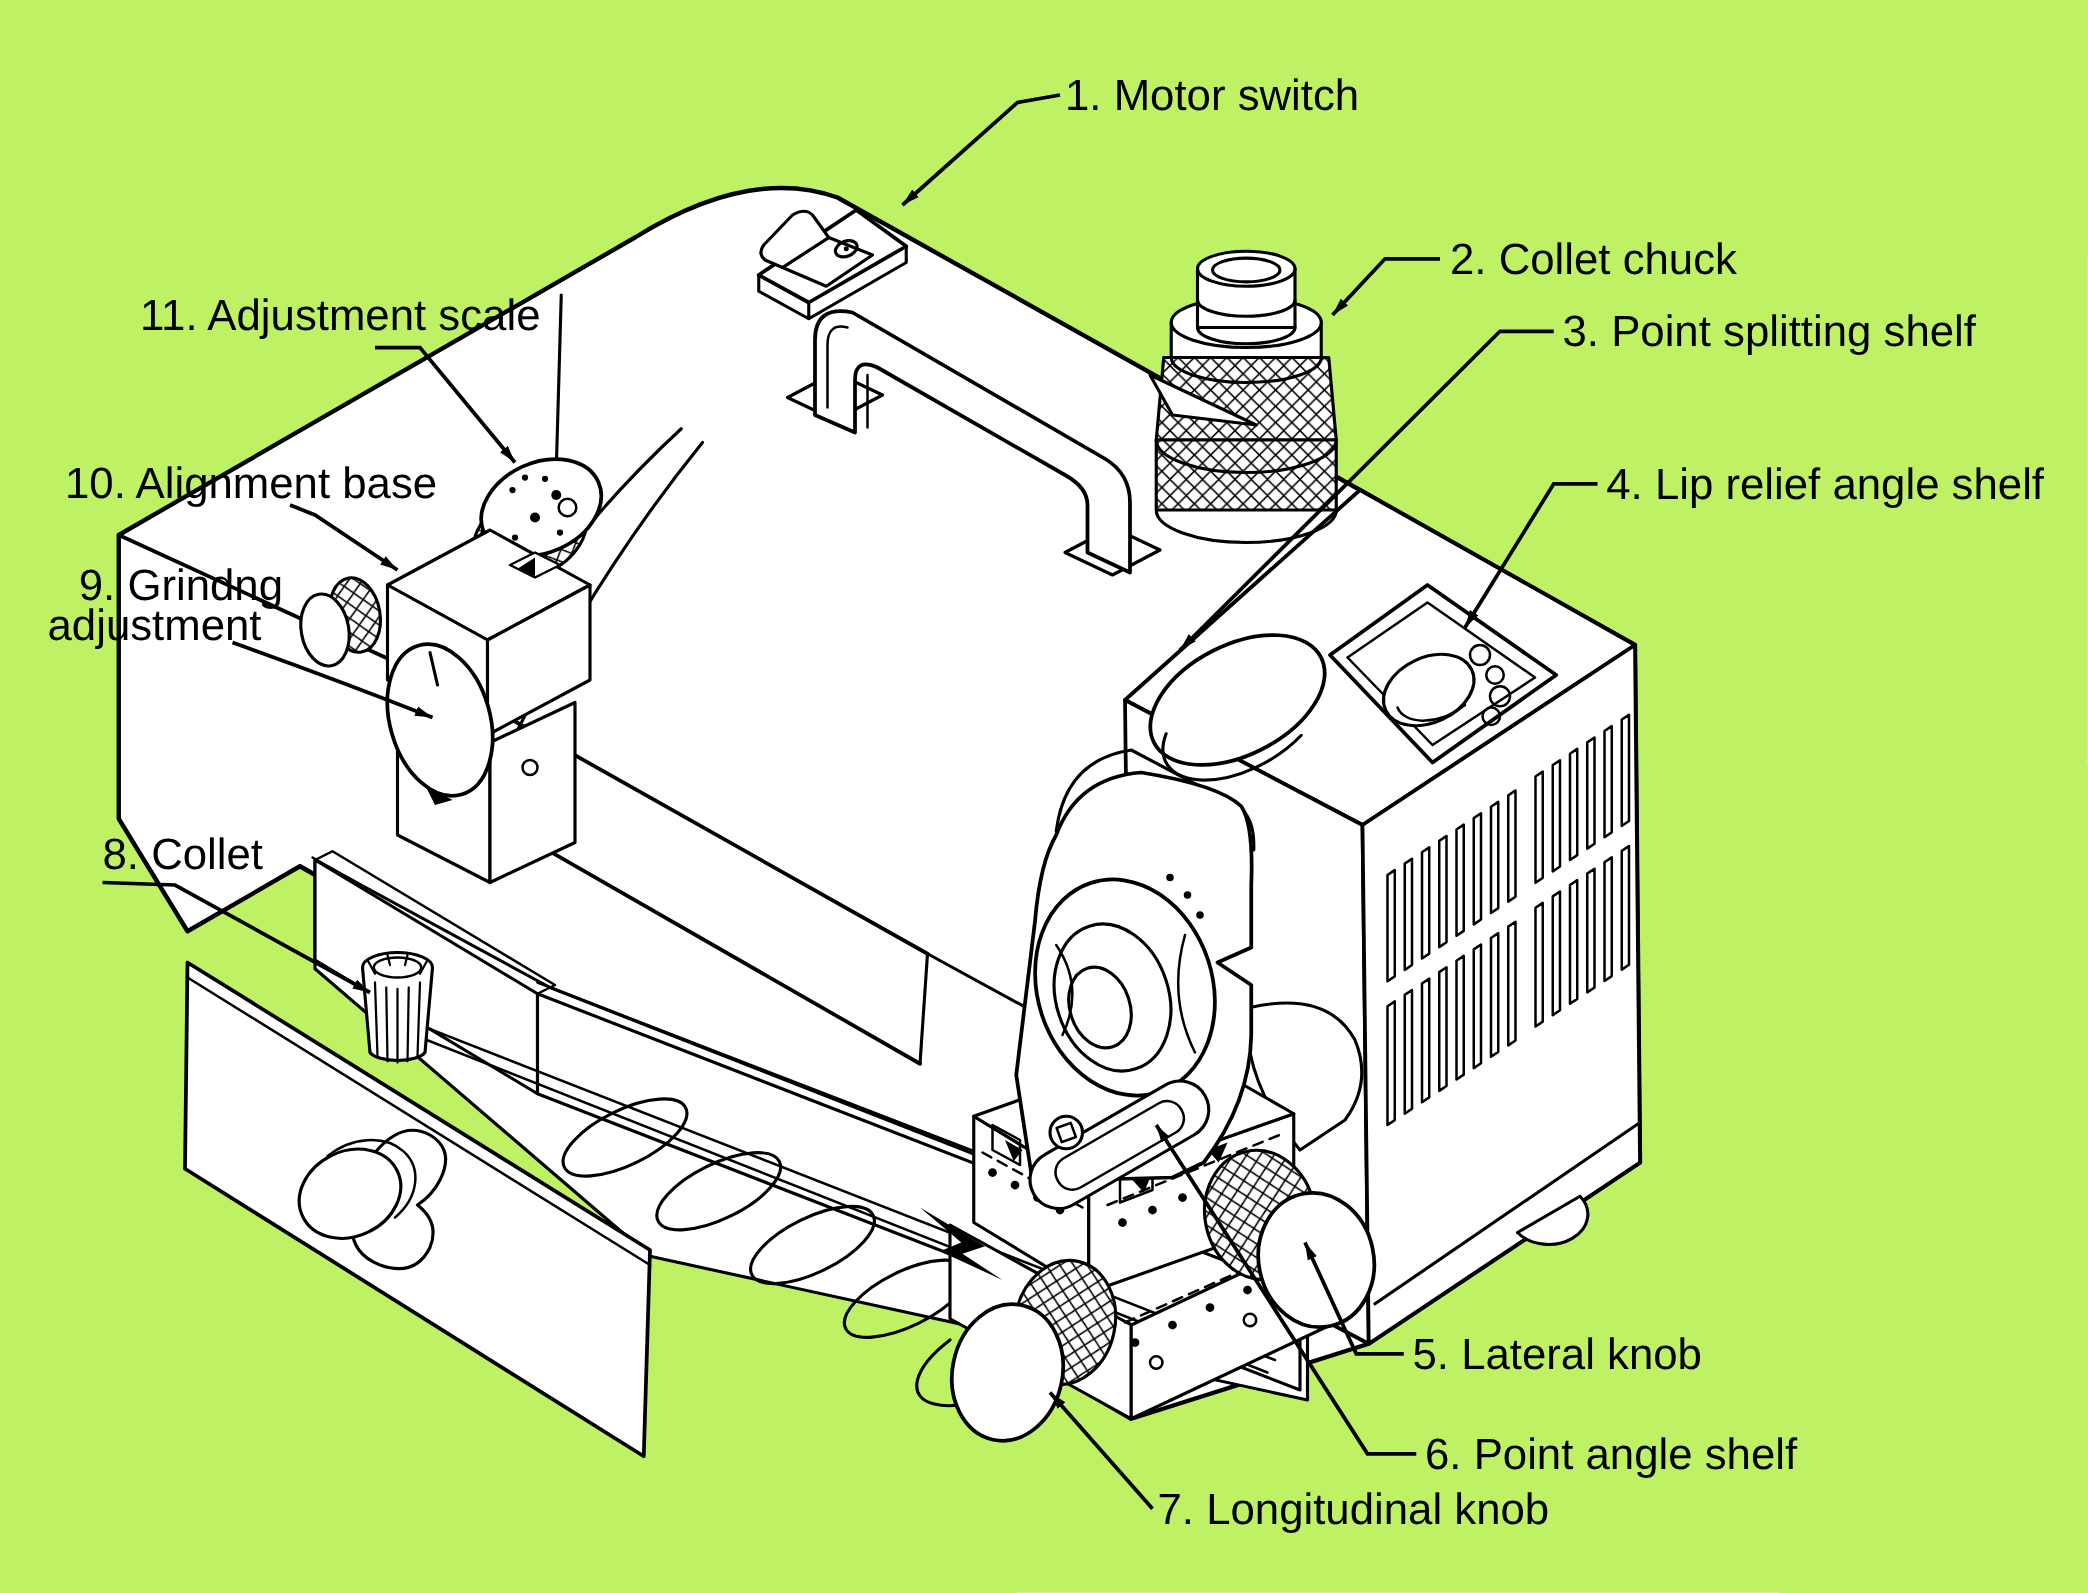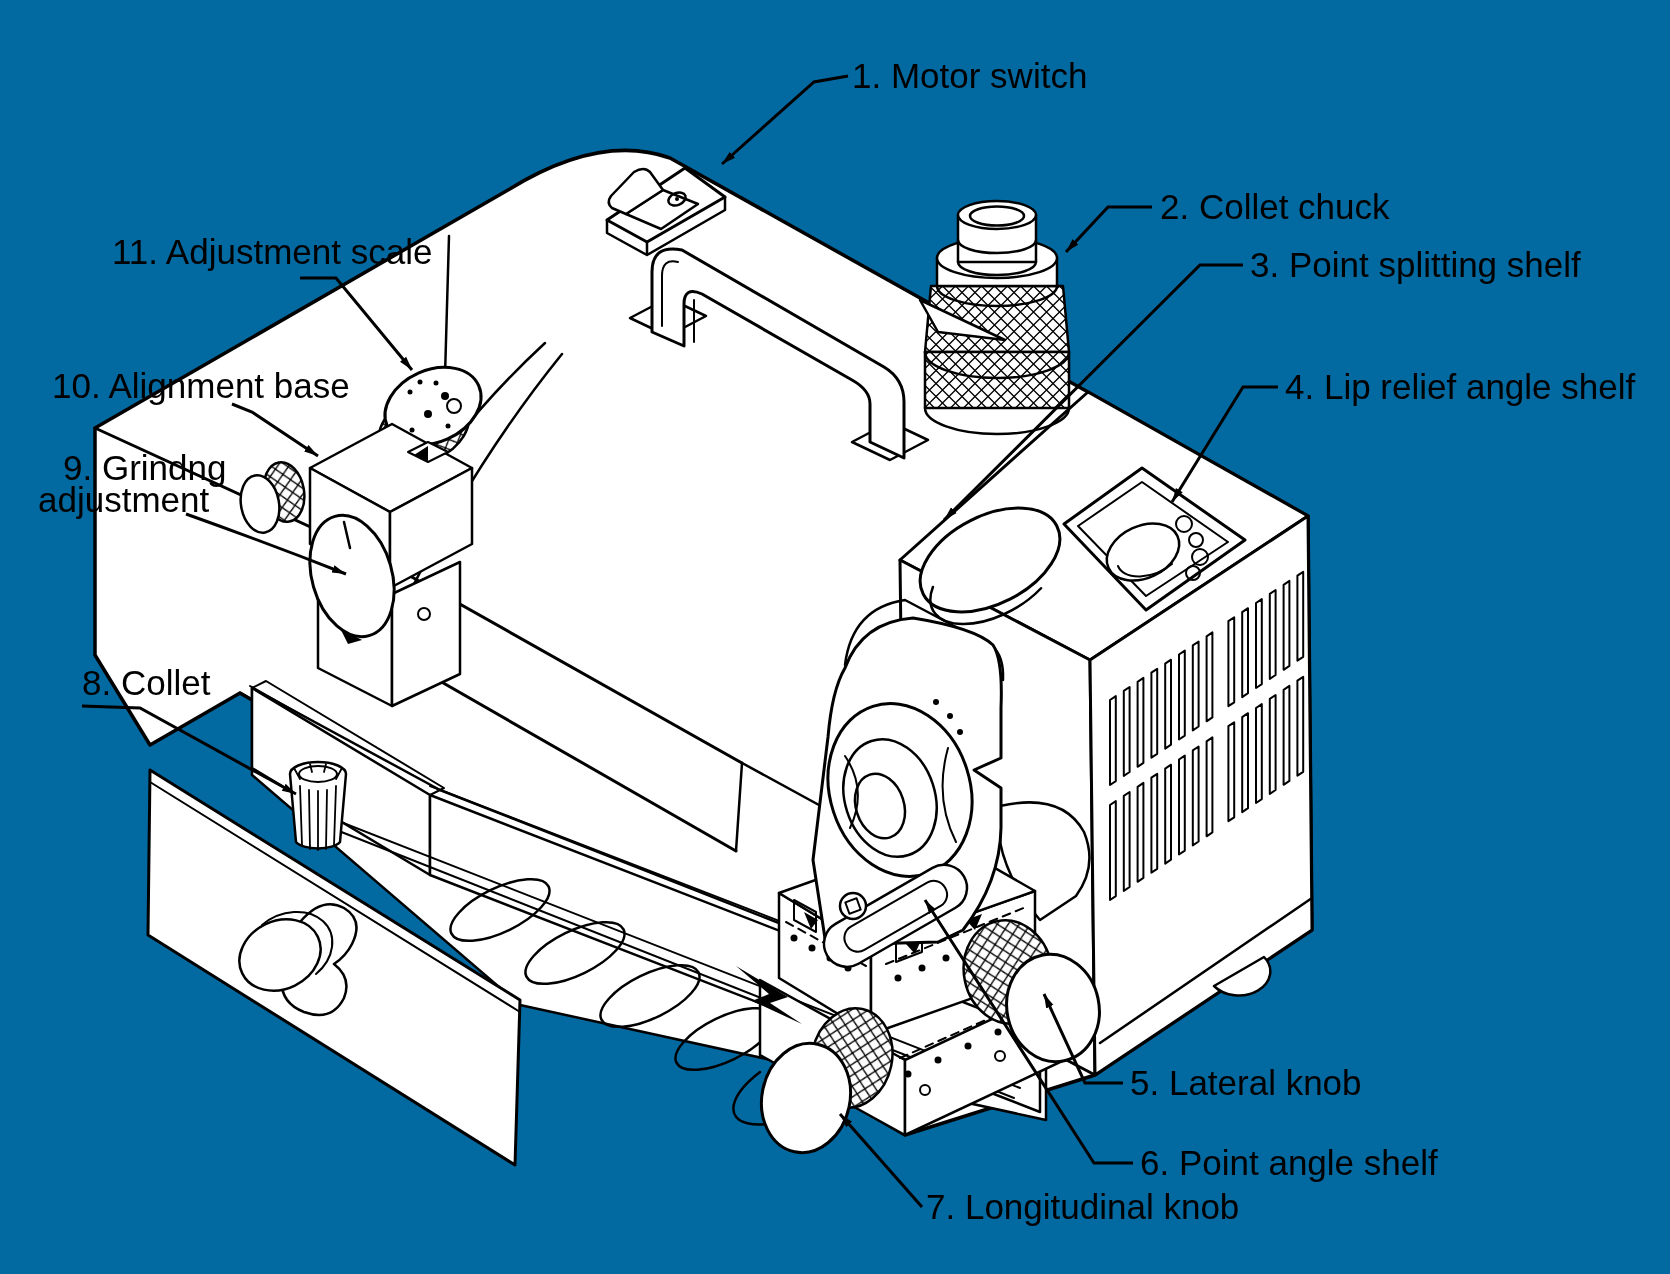--- a/index.html
+++ b/index.html
@@ -1,17 +1,17 @@
 <!DOCTYPE html>
 <html><head>
 <meta charset="utf-8">
 <style>
   html,body{margin:0;padding:0;background:#e8e8e8;}
   .page{
-    width:1670px;height:1274px;margin:0 auto;background:#0369a1;
+    width:1670px;height:1274px;margin:0 auto;background:#bef264;
     position:relative;overflow:hidden;
     font-family:"Liberation Sans", sans-serif;
   }
   svg{display:block;}
   text.lbl{
     font-family:"Liberation Sans", sans-serif;
     font-size:35px;
     fill:#000000;
   }
   .ln{stroke:#000;fill:none;stroke-linecap:round;stroke-linejoin:round;}

